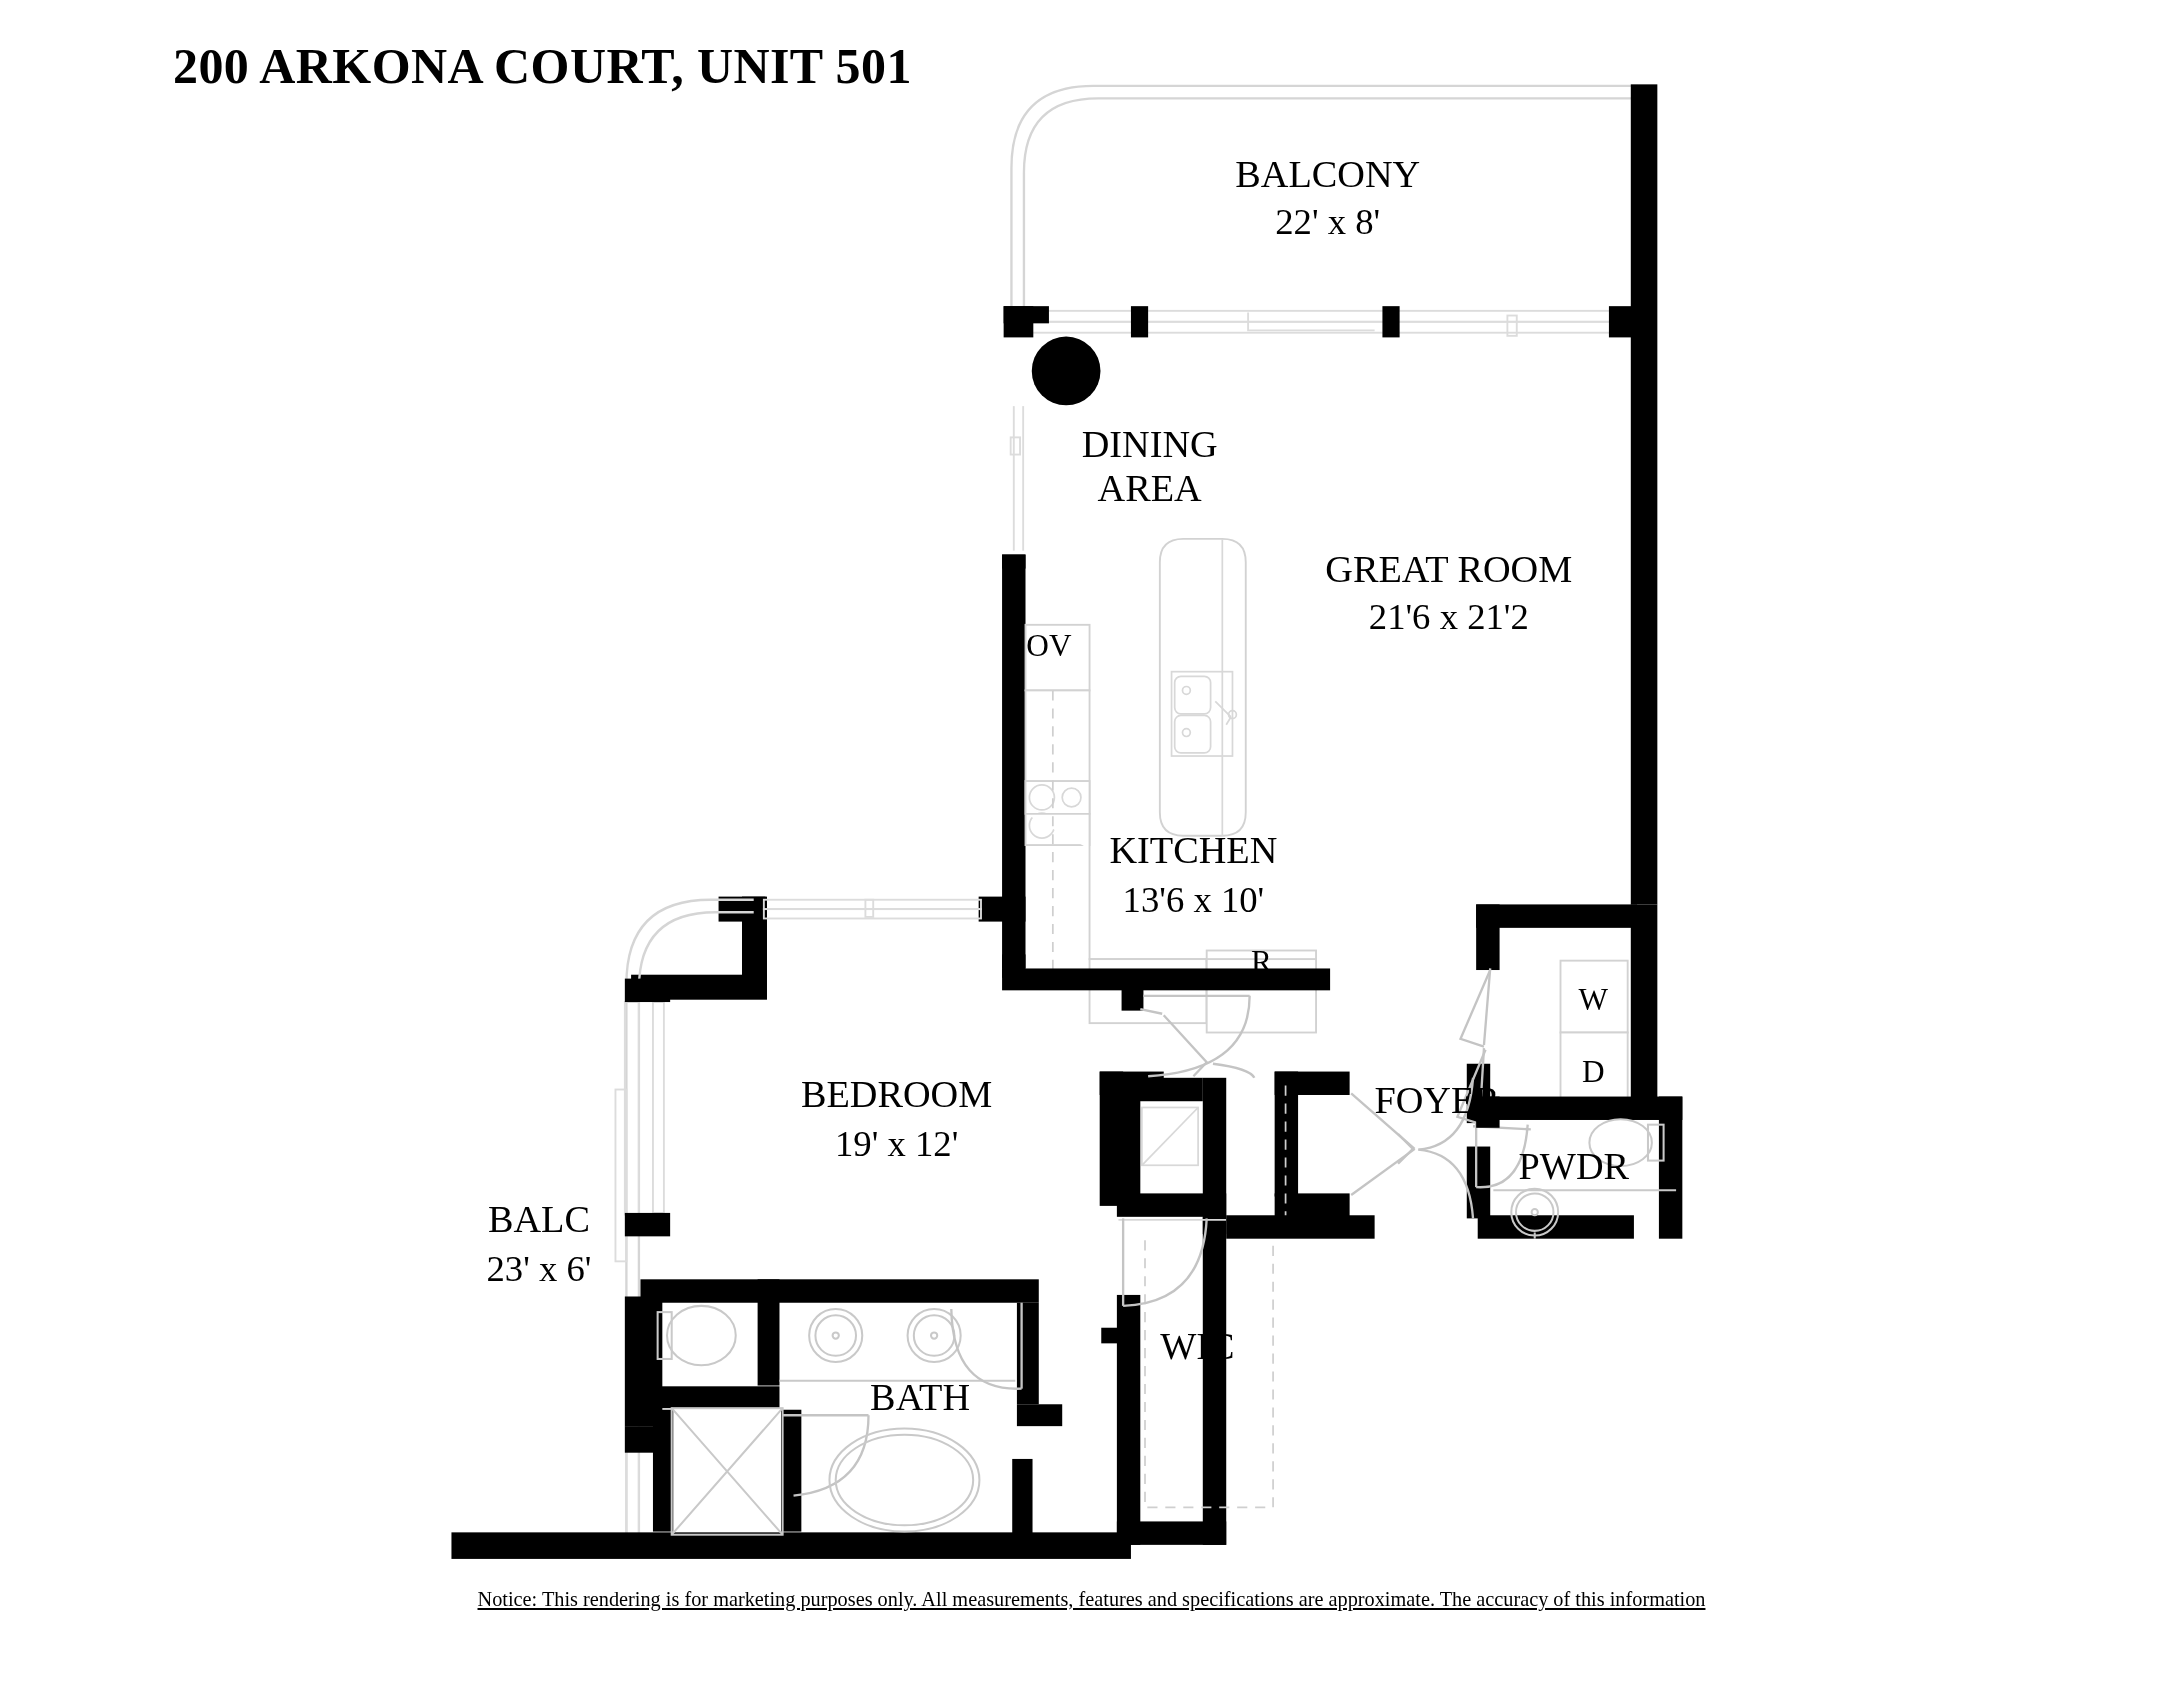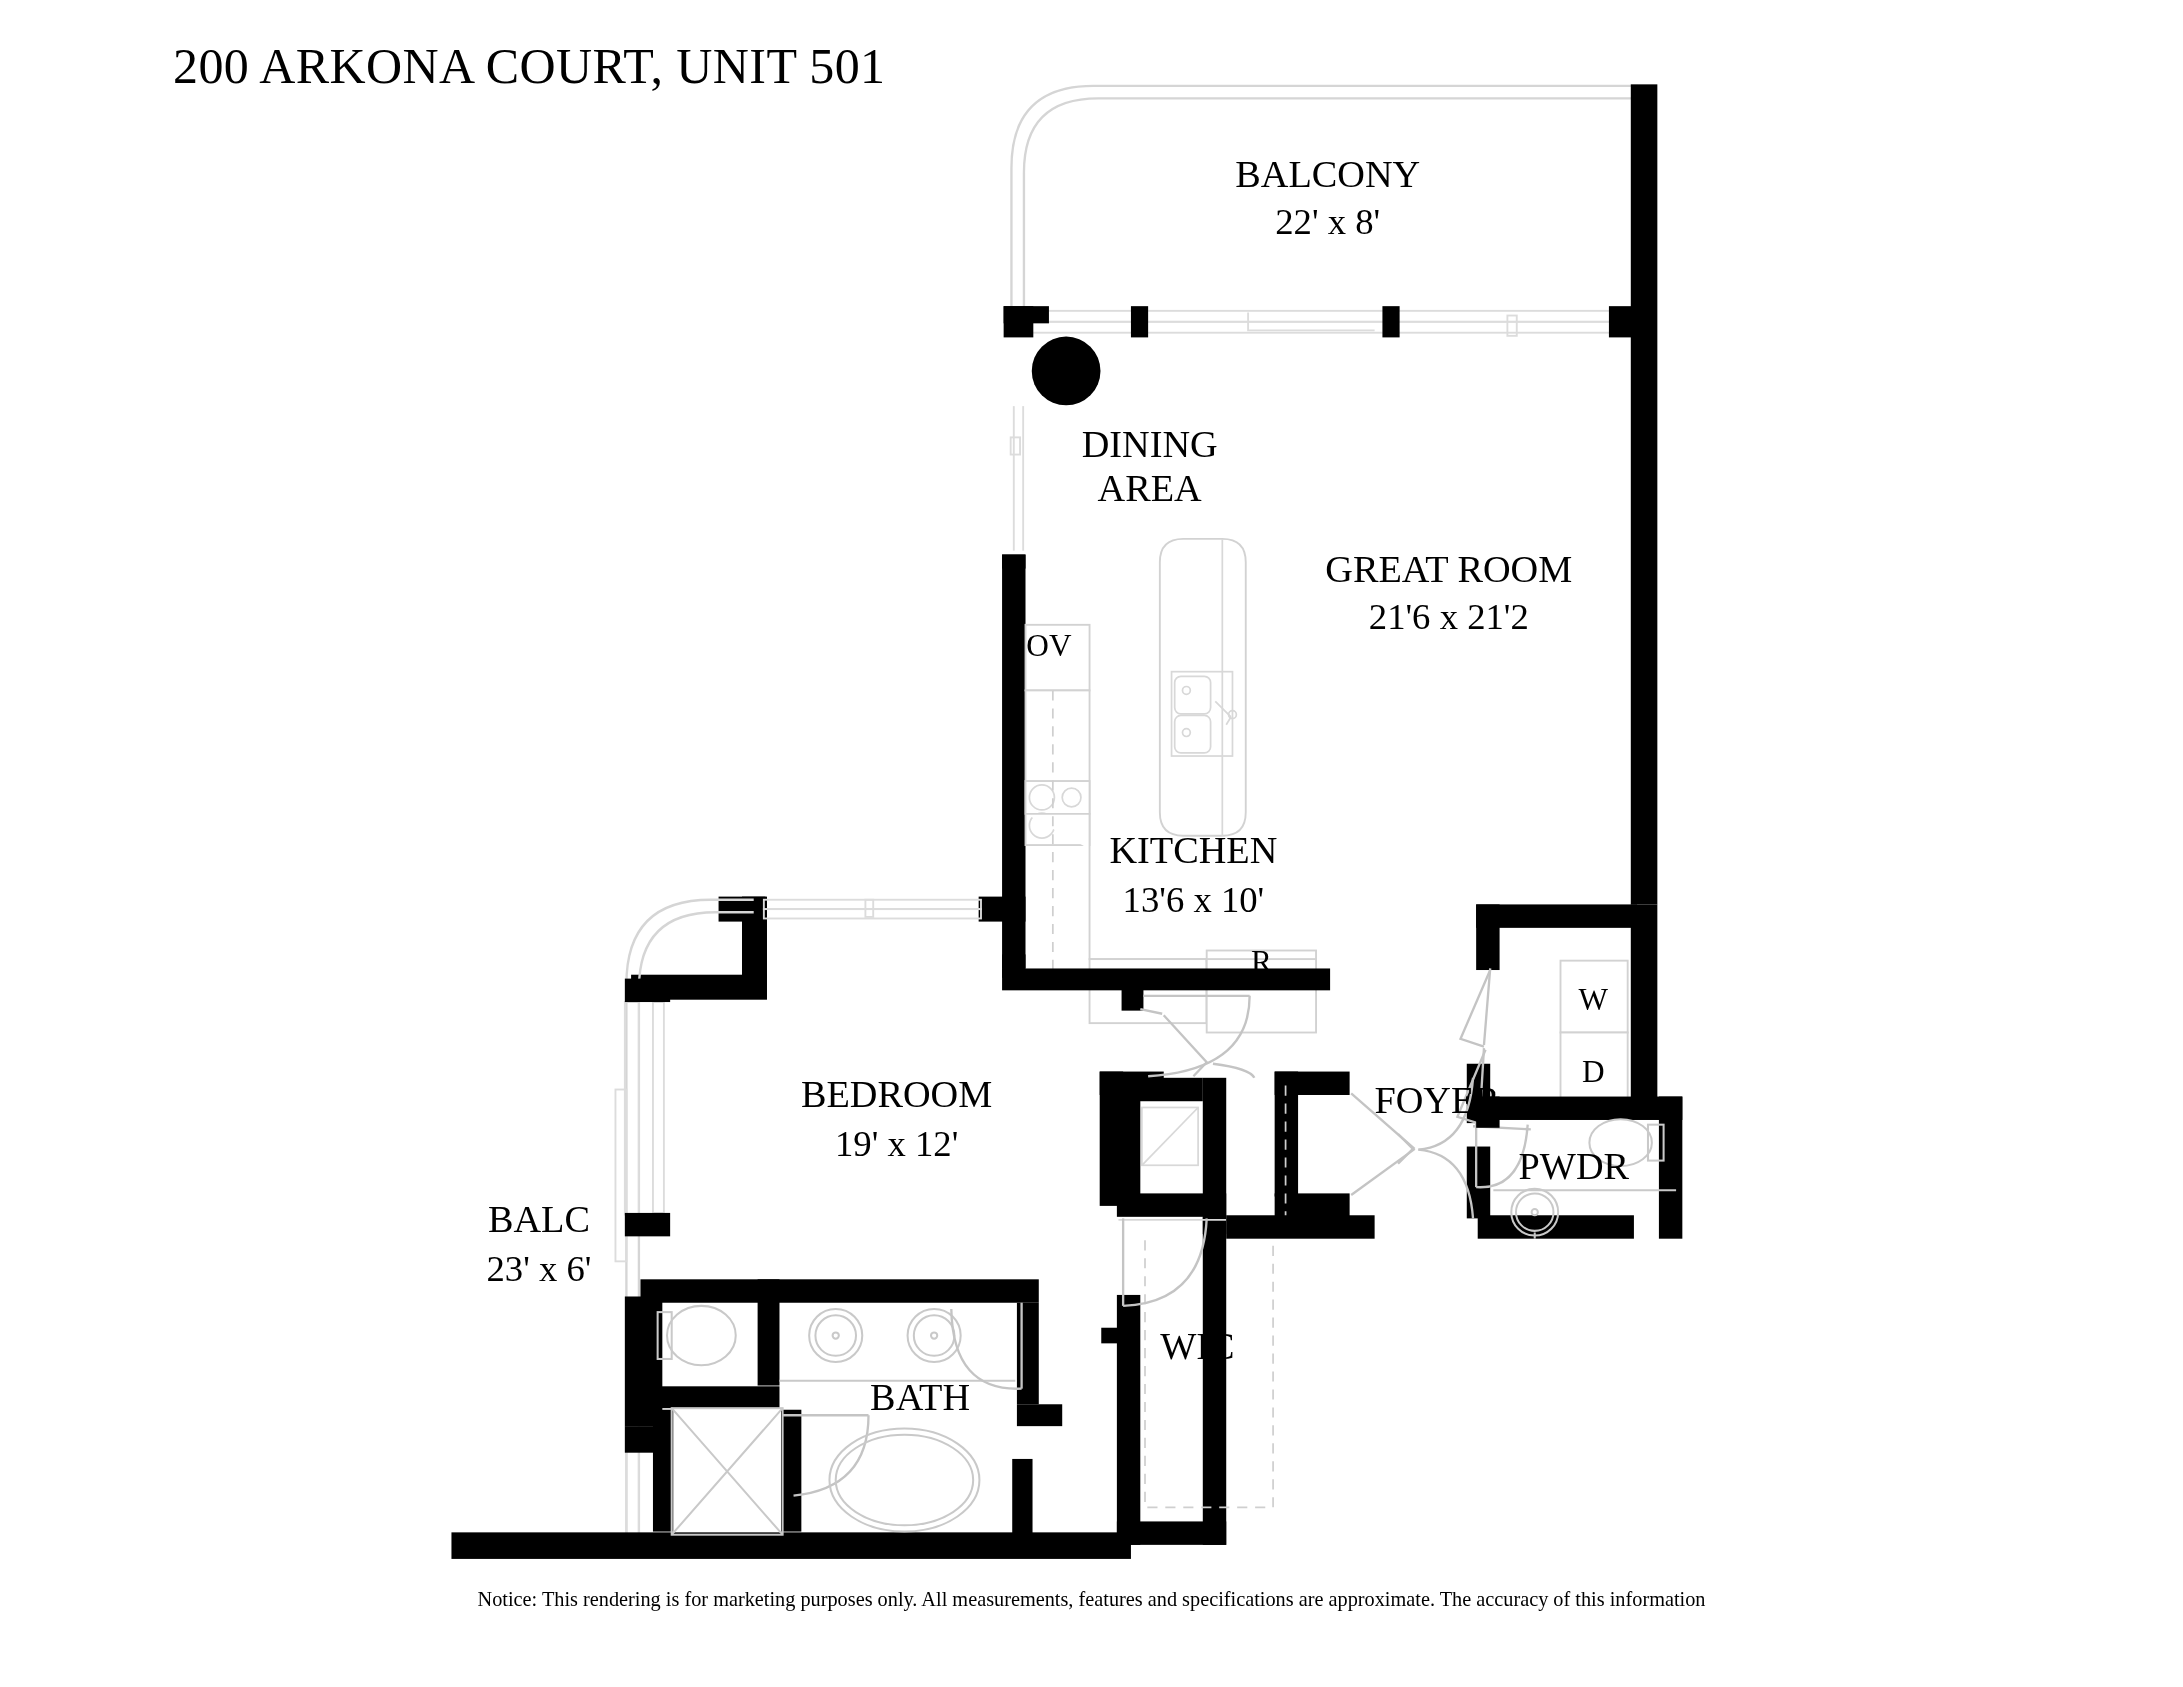--- a/index.html
+++ b/index.html
@@ -1,23 +1,23 @@
 <!DOCTYPE html>
 <html style="font-size:12.5px"><head>
 <meta charset="utf-8">
 <style>
   html,body{margin:0;padding:0;background:#ffffff;}
   body{width:2183px;height:1687px;overflow:hidden;
        font-family:"Liberation Serif","DejaVu Serif",serif;color:#000;}
   #sheet{position:relative;width:2183px;height:1687px;background:#fff;}
-  #plan-title{position:absolute;left:173px;top:37px;font-size:50px;font-weight:400;
+  #plan-title{position:absolute;left:173px;top:37px;font-size:50px;font-weight:700;
               letter-spacing:0.4px;white-space:nowrap;}
   #disclaimer{position:absolute;left:0;top:1586px;width:2183px;text-align:center;
               font-size:20.3px;line-height:1.32;}
-  #disclaimer div{display:block;}
+  #disclaimer div{display:block;text-decoration:underline;}
   svg{position:absolute;left:0;top:0;}
   .rmlabel{font-family:"Liberation Serif","DejaVu Serif",serif;fill:#000;
            text-anchor:middle;font-size:49px;}
   .rmdim{font-family:"Liberation Serif","DejaVu Serif",serif;fill:#000;
          text-anchor:middle;font-size:47px;}
   .applbl{font-family:"Liberation Serif","DejaVu Serif",serif;fill:#000;
           text-anchor:middle;font-size:40px;}
   .wall{fill:#000;}
   .fixture{fill:none;stroke:#c9c9c9;stroke-width:2.6;}
   .fixture-l{fill:none;stroke:#d8d8d8;stroke-width:2.2;}

